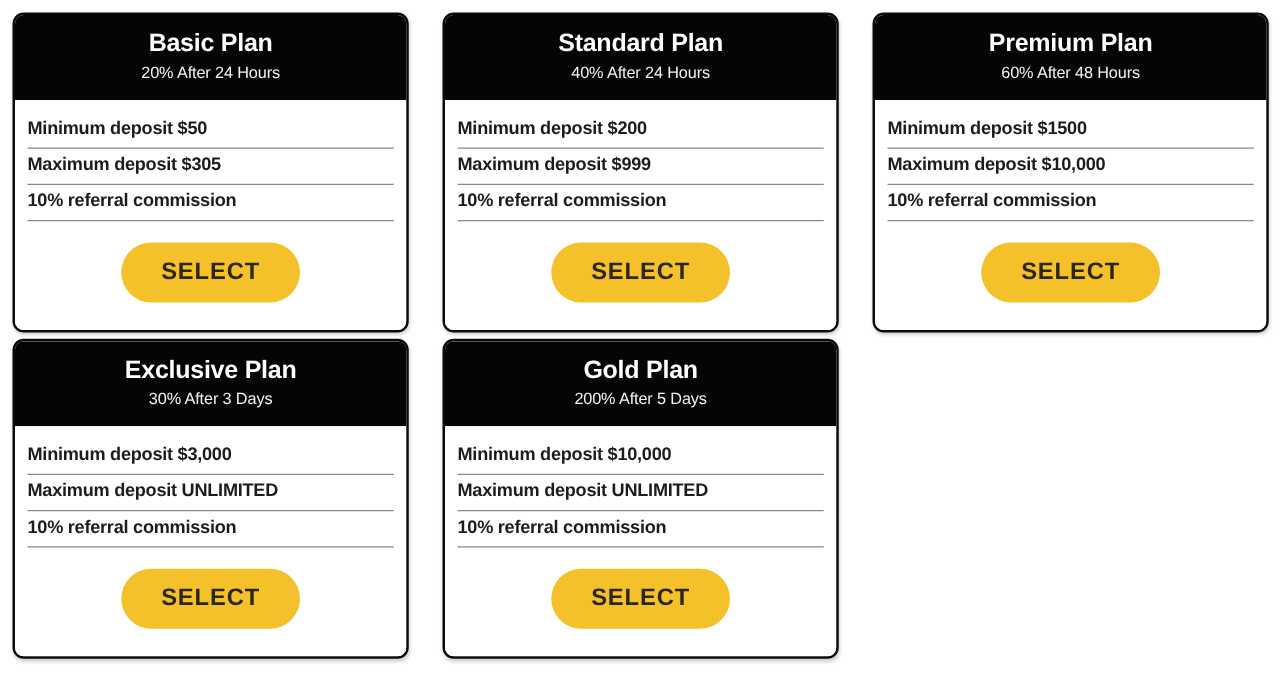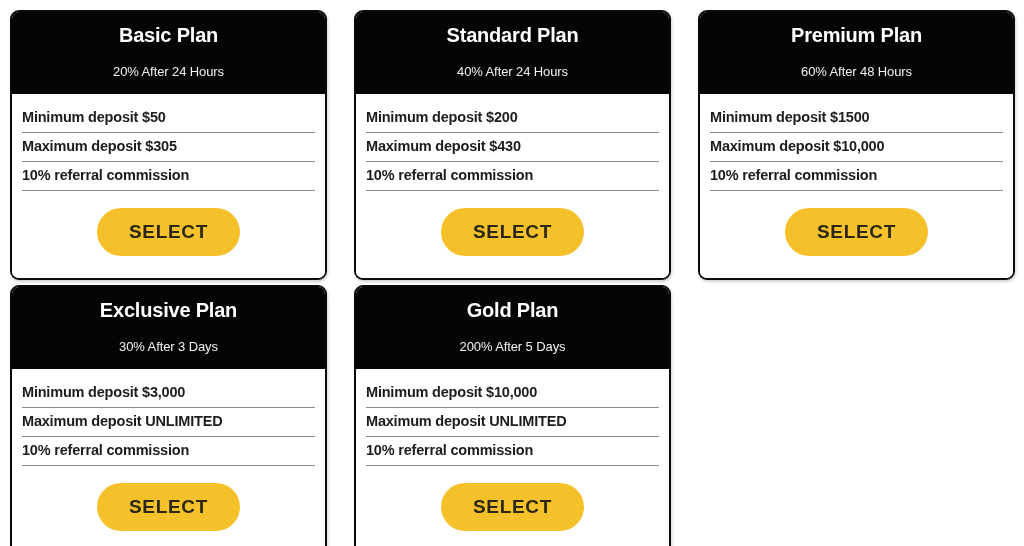--- a/index.html
+++ b/index.html
@@ -41,21 +41,21 @@
     font-size: 20px;
     font-weight: bold;
     line-height: 1.15;
     letter-spacing: -0.2px;
   }
   .plan-subtitle {
     color: #f2f2f2;
     font-size: 13px;
     font-weight: normal;
     line-height: 1.3;
-    margin-top: 17px;
+    margin-top: 3px;
     letter-spacing: -0.1px;
   }
   .plan-body {
     background: #ffffff;
     padding: 10px 10px 0 10px;
     flex: 1;
     display: flex;
     flex-direction: column;
   }
   .feature-row {
@@ -105,21 +105,21 @@
     </div>
   </div>
 
   <div class="plan-card">
     <div class="plan-header">
       <div class="plan-title">Standard Plan</div>
       <div class="plan-subtitle">40% After 24 Hours</div>
     </div>
     <div class="plan-body">
       <div class="feature-row">Minimum deposit $200</div>
-      <div class="feature-row">Maximum deposit $430</div>
+      <div class="feature-row">Maximum deposit $999</div>
       <div class="feature-row">10% referral commission</div>
       <div class="select-wrap">
         <button class="select-button">SELECT</button>
       </div>
     </div>
   </div>
 
   <div class="plan-card">
     <div class="plan-header">
       <div class="plan-title">Premium Plan</div>

